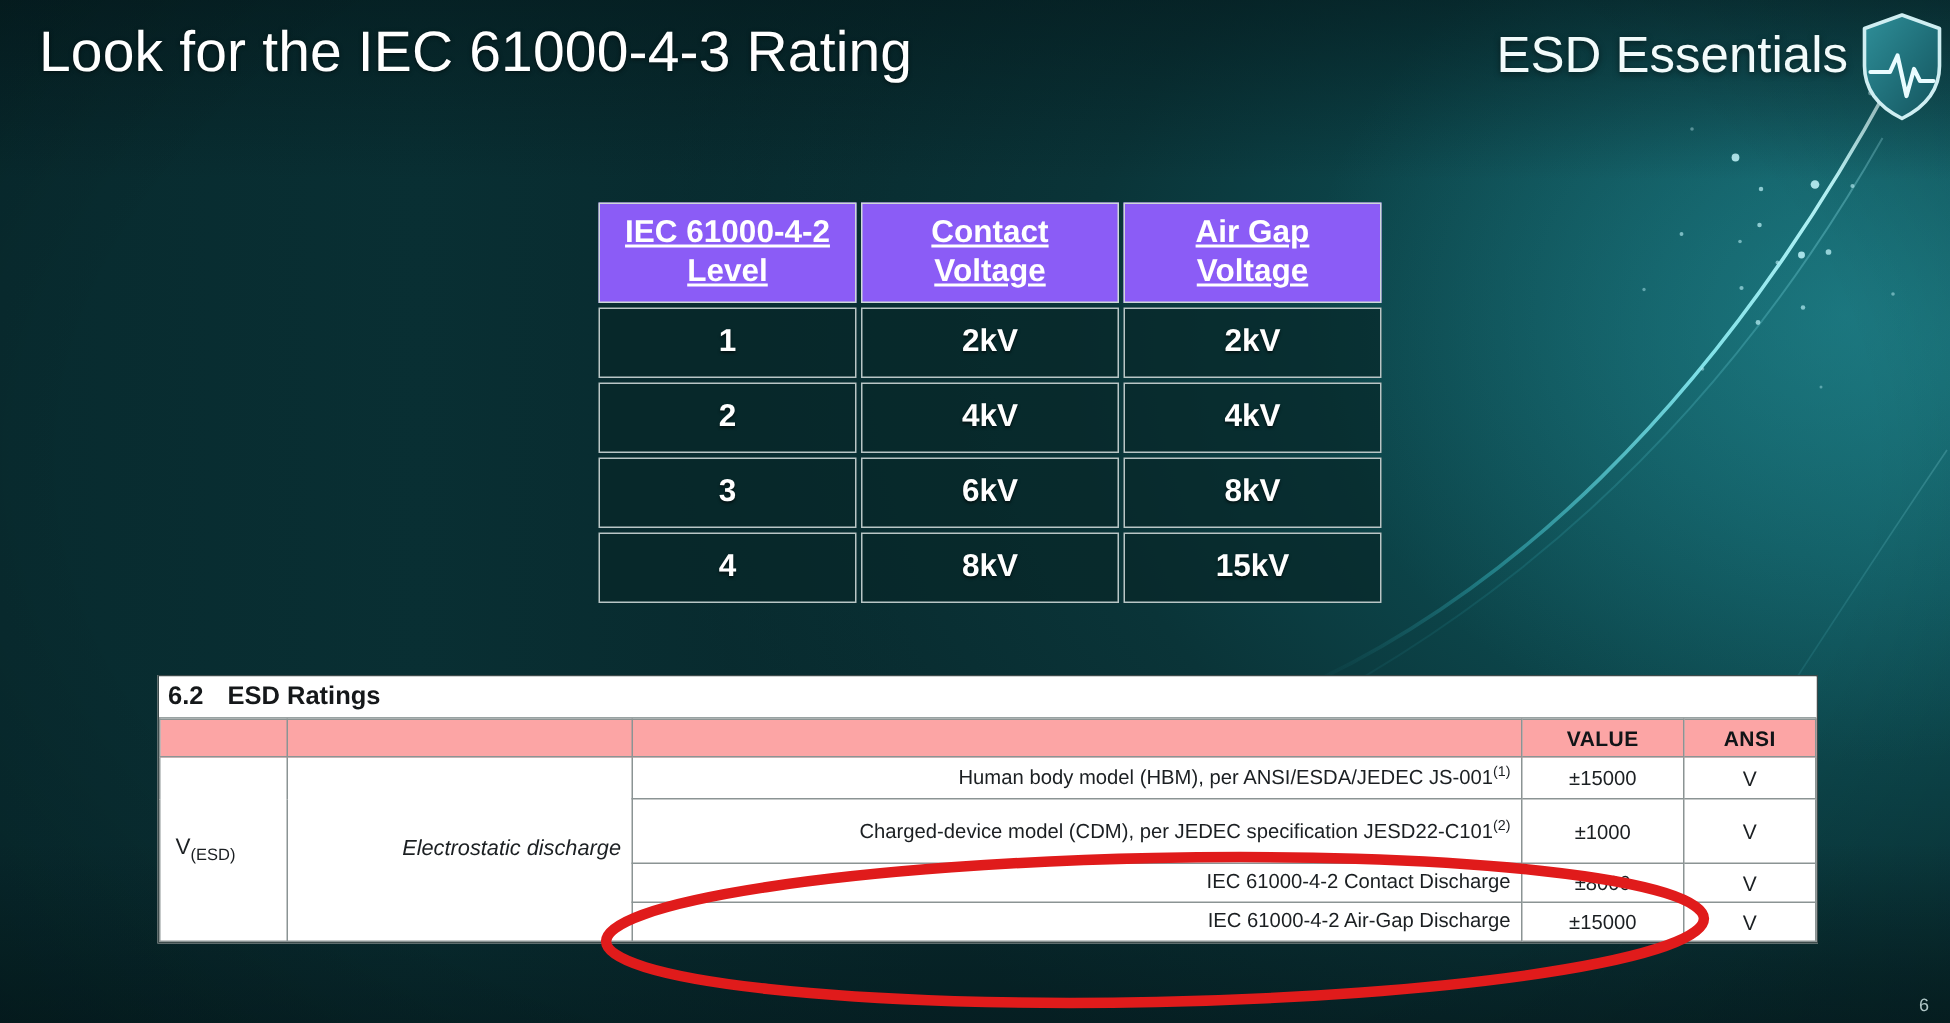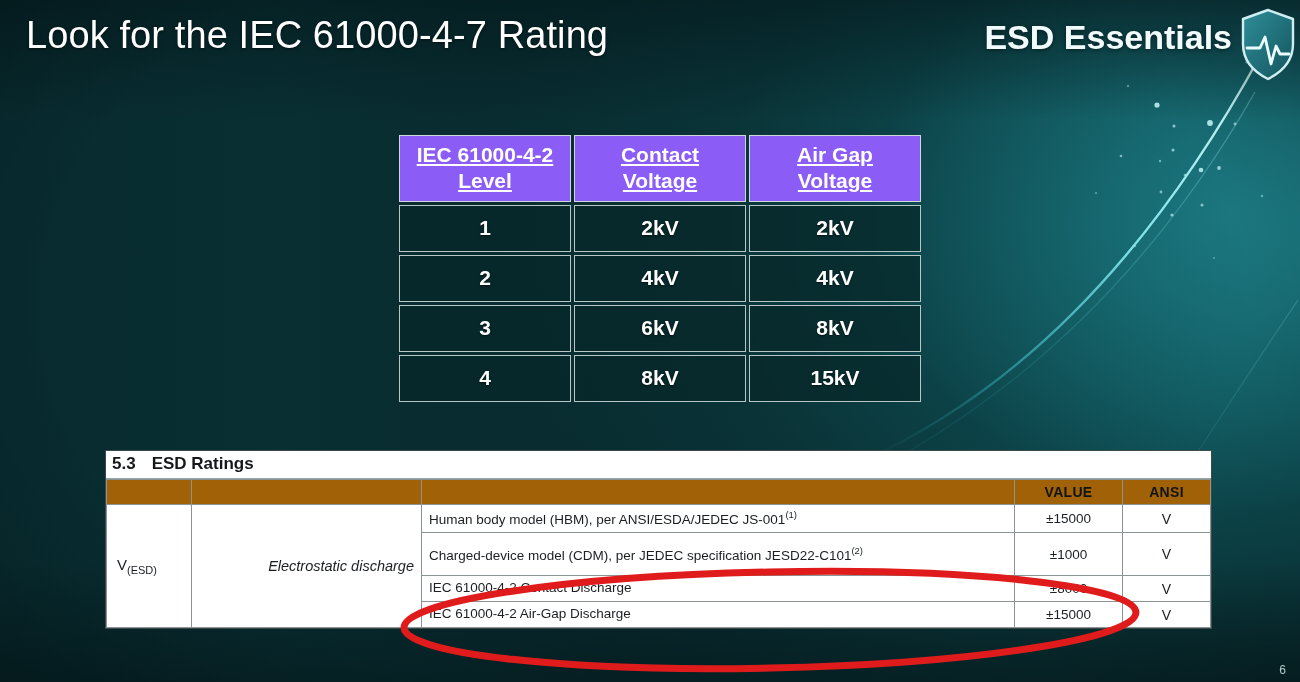--- a/index.html
+++ b/index.html
@@ -75,21 +75,21 @@
   .brand-wrap {
     position: absolute;
     right: 4px;
     top: 8px;
     display: flex;
     align-items: flex-start;
   }
   .brand-text {
     font-size: 34px;
     color: #f2fbfb;
-    font-weight: 700;
+    font-weight: 400;
     text-shadow: 0 1px 4px rgba(0,0,0,0.5);
     white-space: nowrap;
     padding-top: 10px;
   }
   .brand-logo {
     margin-left: 8px;
     width: 56px;
     height: 74px;
     display: block;
   }
@@ -158,21 +158,21 @@
     font-size: 13.5px;
     color: #1b1f22;
   }
   .ds-table td, .ds-table th {
     border: 1px solid #8b9494;
     box-sizing: border-box;
     padding: 4px 7px;
     vertical-align: middle;
   }
   .ds-head td {
-    background: #a16207;
+    background: #fca5a5;
     height: 15px;
   }
   .ds-head .hd-value,
   .ds-head .hd-unit {
     text-align: center;
     font-weight: bold;
     font-size: 14px;
     letter-spacing: 0.3px;
     color: #111417;
   }
@@ -191,21 +191,21 @@
   }
   .ds-table .cell-sym sub {
     font-size: 11px;
   }
   .ds-table .cell-param {
     text-align: right;
     font-size: 14.5px;
     font-style: italic;
   }
   .ds-table .cell-cond {
-    text-align: left;
+    text-align: right;
     line-height: 1.25;
   }
   .ds-table .cell-value,
   .ds-table .cell-unit {
     text-align: center;
     font-weight: normal;
     font-size: 13.5px;
   }
   .ds-table .cell-unit { font-weight: normal; font-size: 14px; }
   .ds-table sup { font-size: 9.5px; }
@@ -288,21 +288,21 @@
       <circle cx="1262" cy="196" r="1.2" opacity="0.5"></circle>
       <circle cx="1135" cy="246" r="1.2" opacity="0.45"></circle>
       <circle cx="1214" cy="258" r="1.0" opacity="0.4"></circle>
     </g>
   </svg>
 
   <div class="bg-topshade"></div>
   <div class="bg-botshade"></div>
   <div class="bg-vignette"></div>
 
-  <div class="slide-title">Look for the IEC 61000-4-7 Rating</div>
+  <div class="slide-title">Look for the IEC 61000-4-3 Rating</div>
 
   <div class="brand-wrap">
     <div class="brand-text">ESD Essentials</div>
     <svg class="brand-logo" viewBox="0 0 56 74">
       <defs>
         <linearGradient id="shGrad" x1="0" y1="0" x2="1" y2="1">
           <stop offset="0%" stop-color="#2f8f99"></stop>
           <stop offset="55%" stop-color="#1f6e78"></stop>
           <stop offset="100%" stop-color="#14545d"></stop>
         </linearGradient>
@@ -348,21 +348,21 @@
       <tr>
         <td>4</td>
         <td>8kV</td>
         <td>15kV</td>
       </tr>
     </tbody>
   </table>
 
   <div class="datasheet">
     <div class="ds-section">
-      <span class="num">5.3</span><span>ESD Ratings</span>
+      <span class="num">6.2</span><span>ESD Ratings</span>
     </div>
 
     <table class="ds-table">
       <colgroup>
         <col class="col-sym">
           <col class="col-param">
           <col class="col-cond">
           <col class="col-value">
           <col class="col-unit">
       </colgroup>

